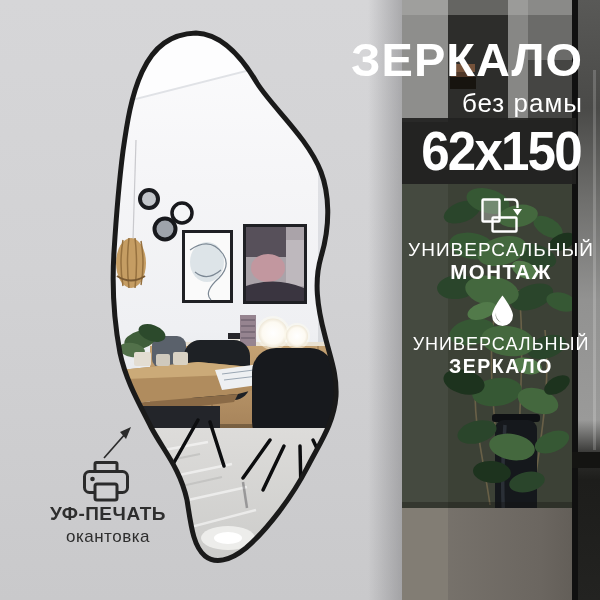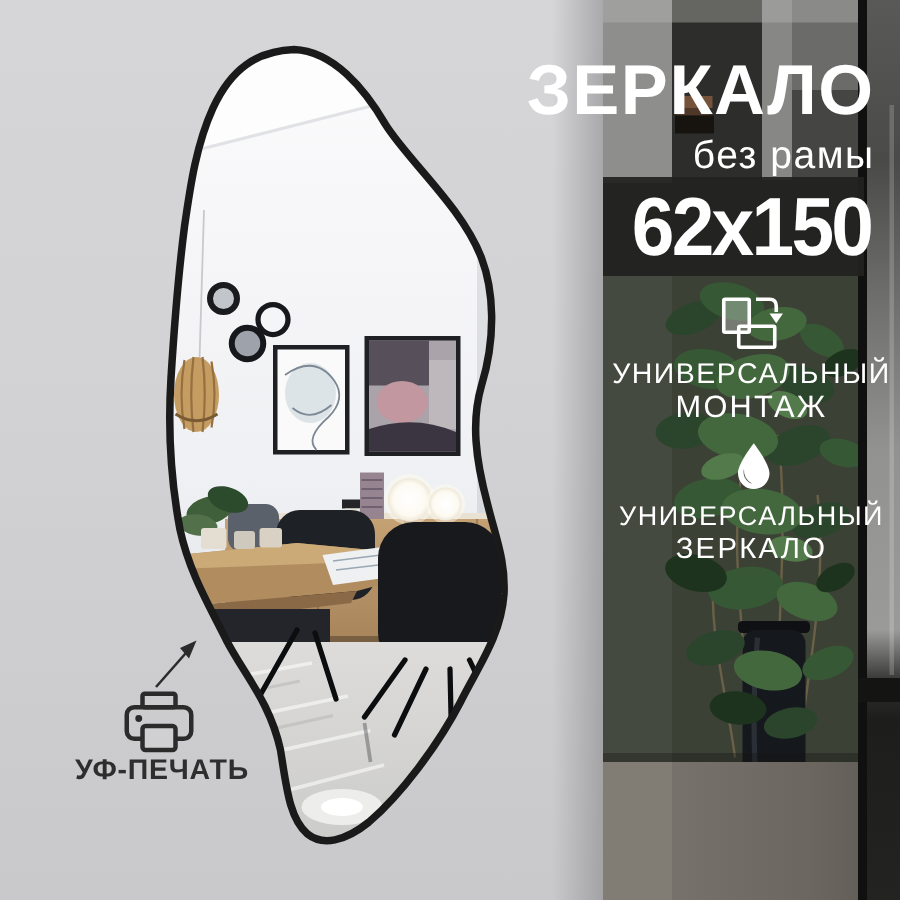--- a/index.html
+++ b/index.html
@@ -20,21 +20,21 @@
   .size-text{left:402px;top:118px;width:198px;height:66px;line-height:66px;
     text-align:center;color:#fff;font-size:55px;font-weight:700;letter-spacing:-2px;
     transform:scaleX(.93);}
   .title-block{right:17px;top:36px;text-align:right;color:#fff;}
   .title{font-size:47px;font-weight:700;line-height:1;letter-spacing:1px;}
   .subtitle{font-size:26px;font-weight:400;margin-top:5px;letter-spacing:1px;text-align:right;}
   .feat{left:402px;width:198px;text-align:center;color:#fff;}
   .feat1{top:239px;}
   .feat2{top:335px;}
   .feat .l1{font-size:19px;line-height:21px;letter-spacing:1px;font-weight:400;}
-  .feat .l2{font-size:20.5px;line-height:23px;letter-spacing:1.5px;font-weight:400;}
+  .feat .l2{font-size:20.5px;line-height:23px;letter-spacing:1.5px;font-weight:700;}
   .feat2 .l1{font-size:18px;line-height:19px;}
   .feat2 .l2{font-size:19.5px;line-height:24px;}
   
   .print-labels{left:38px;top:502px;width:140px;text-align:center;color:#2e2e2e;}
   .print-labels .l1{font-size:19px;font-weight:700;line-height:23px;letter-spacing:.5px;}
   .print-labels .l2{font-size:17px;font-weight:400;line-height:23px;letter-spacing:.5px;}
 </style>
 </head>
 <body>
 
@@ -324,15 +324,16 @@
 
   <svg class="abs" style="left:80px;top:458px" width="52" height="50" viewBox="0 0 52 50">
     <rect x="15" y="4.5" width="22" height="9" rx="1.5" fill="none" stroke="#2b2b2b" stroke-width="3"></rect>
     <rect x="4.5" y="13.5" width="43" height="21" rx="5" fill="none" stroke="#2b2b2b" stroke-width="3"></rect>
     <circle cx="12.5" cy="21" r="2.3" fill="#2b2b2b"></circle>
     <rect x="15" y="26" width="22" height="16" rx="2" fill="#d0d0d2" stroke="#2b2b2b" stroke-width="3"></rect>
   </svg>
 
   <div class="abs print-labels">
     <div class="l1">УФ-ПЕЧАТЬ</div>
+    <div class="l2">окантовка</div>
   </div>
 
 </div>
 
 </body></html>

